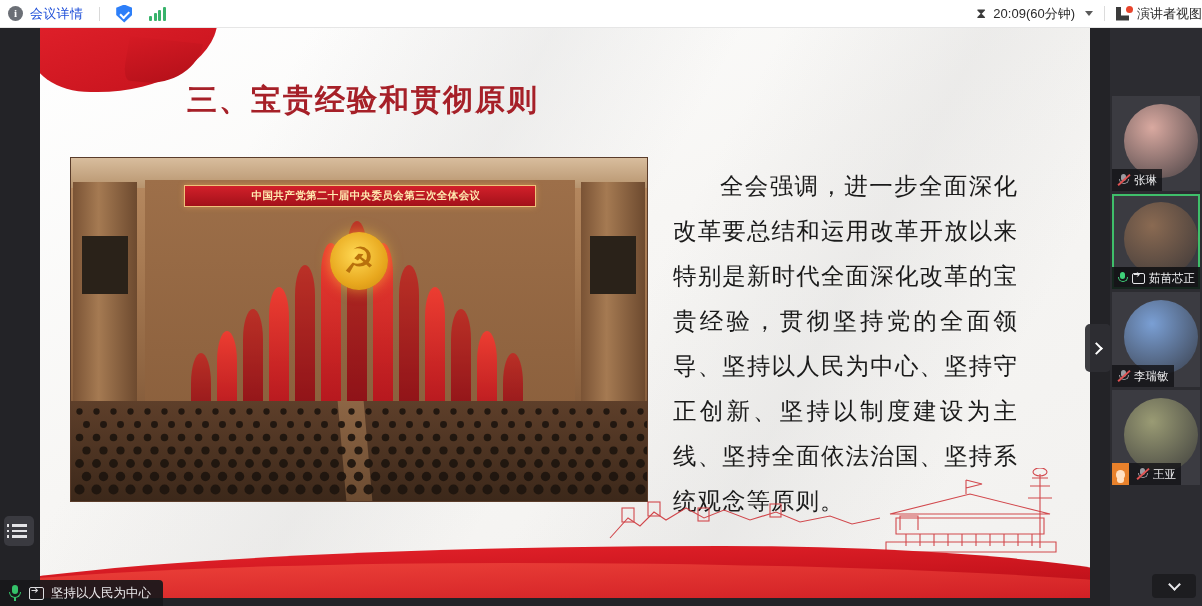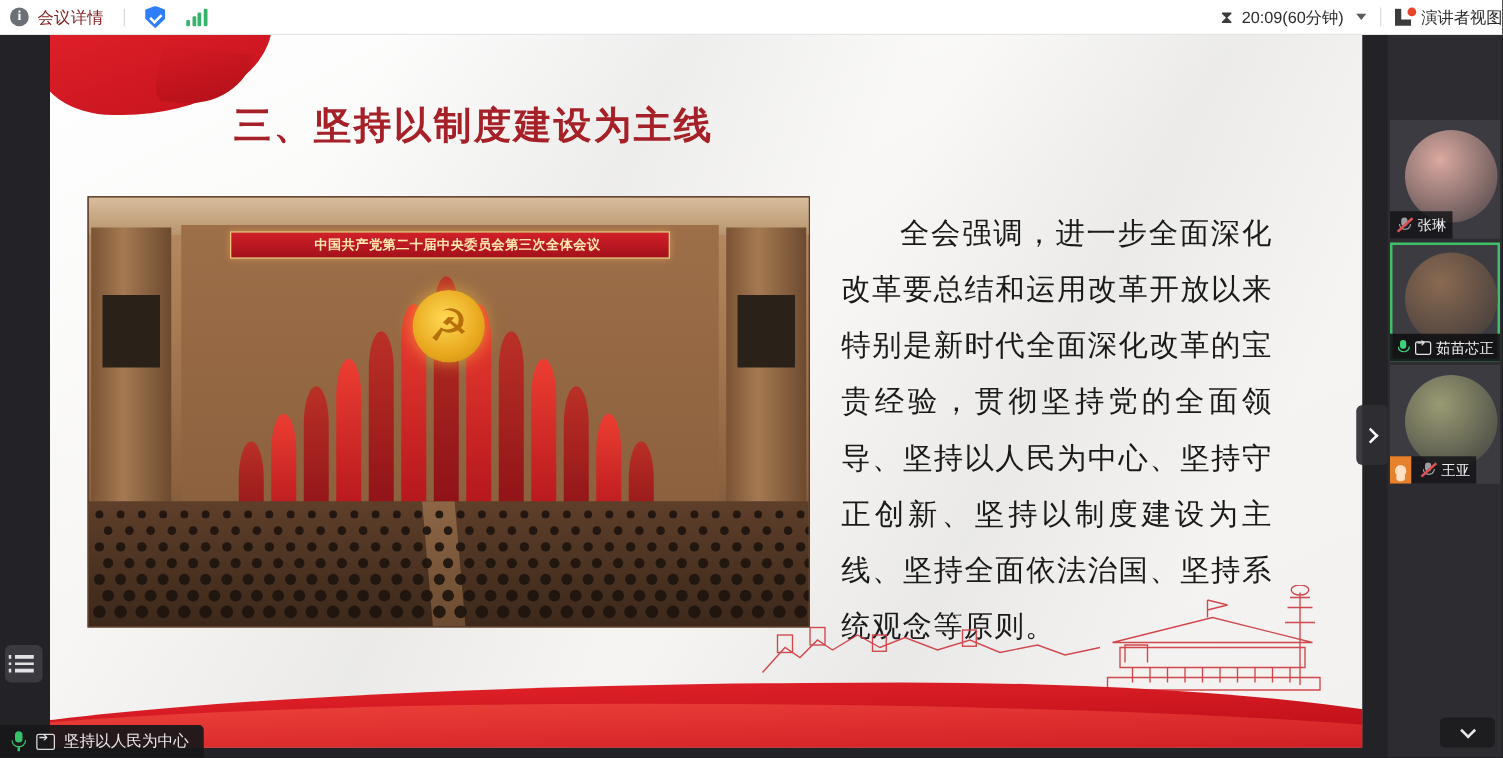--- a/index.html
+++ b/index.html
@@ -19,21 +19,21 @@
     border-bottom: 1px solid #e6e6e6;
     z-index: 40;
   }
   .tb-left { display: flex; align-items: center; padding-left: 8px; gap: 7px; }
   .info-icon {
     width: 15px; height: 15px; border-radius: 50%;
     background: #6b6f76; color: #fff;
     font-size: 11px; font-weight: bold; line-height: 15px; text-align: center;
     font-family: "Liberation Serif", serif;
   }
-  .tb-label { font-size: 13px; color: #7f1d1d; letter-spacing: .3px; }
+  .tb-label { font-size: 13px; color: #1d4ed8; letter-spacing: .3px; }
   .tb-sep { width: 1px; height: 14px; background: #d9d9d9; margin: 0 9px; }
   .shield {
     width: 16px; height: 18px;
     background: #2d7ff9;
     clip-path: polygon(50% 0%, 100% 18%, 100% 58%, 50% 100%, 0% 58%, 0% 18%);
     position: relative;
   }
   .shield::after {
     content: ""; position: absolute; left: 4px; top: 6px;
     width: 7px; height: 3.5px;
@@ -333,21 +333,21 @@
       <div class="present-label">演讲者视图</div>
     </div>
   </div>
 
   <div class="stage">
     <div class="stage-side-l"></div>
 
     <div class="slide">
       <div class="flag-top"></div>
 
-      <div class="slide-title">三、坚持以制度建设为主线</div>
+      <div class="slide-title">三、宝贵经验和贯彻原则</div>
 
       <div class="photo">
         <div class="hall-bg"></div>
         <div class="hall-ceiling"></div>
         <div class="pillar l"></div>
           <div class="pillar r"></div>
         <div class="wall-panel l"></div>
           <div class="wall-panel r"></div>
         <div class="backdrop"></div>
         <div class="drape" id="drapes">
@@ -676,20 +676,31 @@
           <div class="tile-footer">
             <div class="mini-mic-on">
               <div class="c"></div>
               <div class="a"></div>
             </div>
             <div class="mini-share"></div>
             <div class="tile-name">茹苗芯正</div>
           </div>
         </div>
         <div class="tile">
+          <div class="avatar" style="background: radial-gradient(circle at 38% 32%, rgb(122, 159, 212), rgb(46, 46, 51) 118%);"></div>
+          <div class="tile-footer">
+            <div class="mini-mic-off">
+              <div class="c"></div>
+              <div class="a"></div>
+              <div class="s"></div>
+            </div>
+            <div class="tile-name">李瑞敏</div>
+          </div>
+        </div>
+        <div class="tile">
           <div class="avatar" style="background: radial-gradient(circle at 38% 32%, rgb(154, 155, 116), rgb(46, 46, 51) 118%);"></div>
           <div class="tile-footer">
             <div class="host-badge"></div>
             <div class="mini-mic-off">
               <div class="c"></div>
               <div class="a"></div>
               <div class="s"></div>
             </div>
             <div class="tile-name">王亚</div>
           </div>

